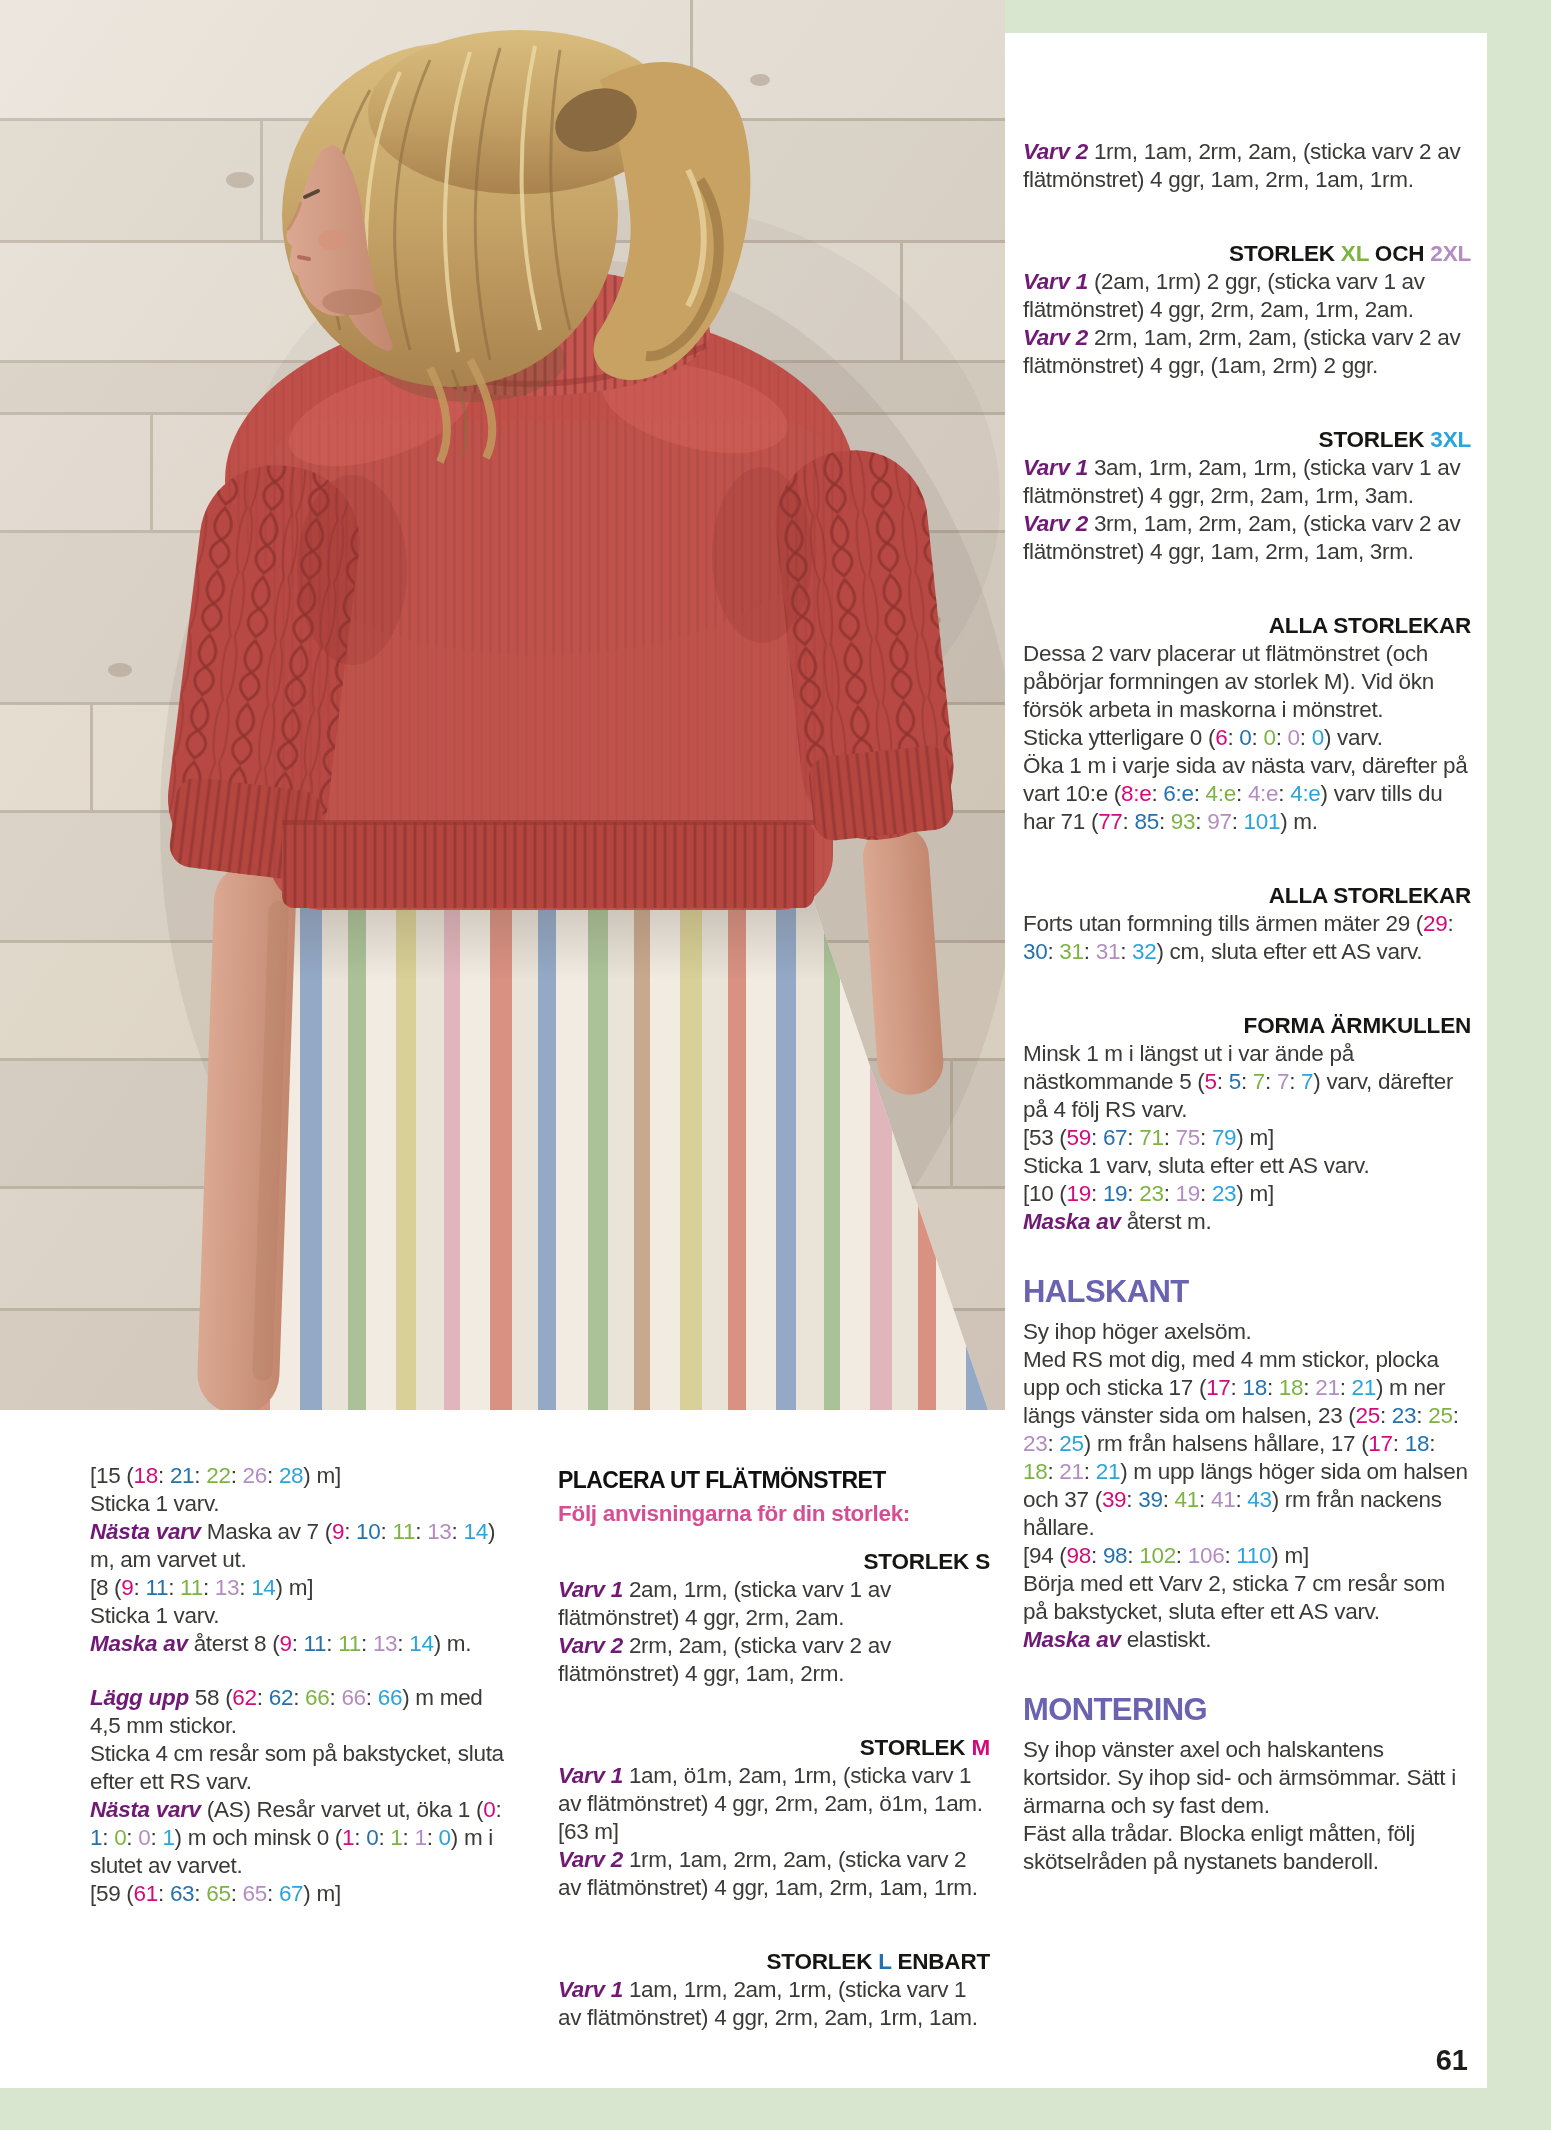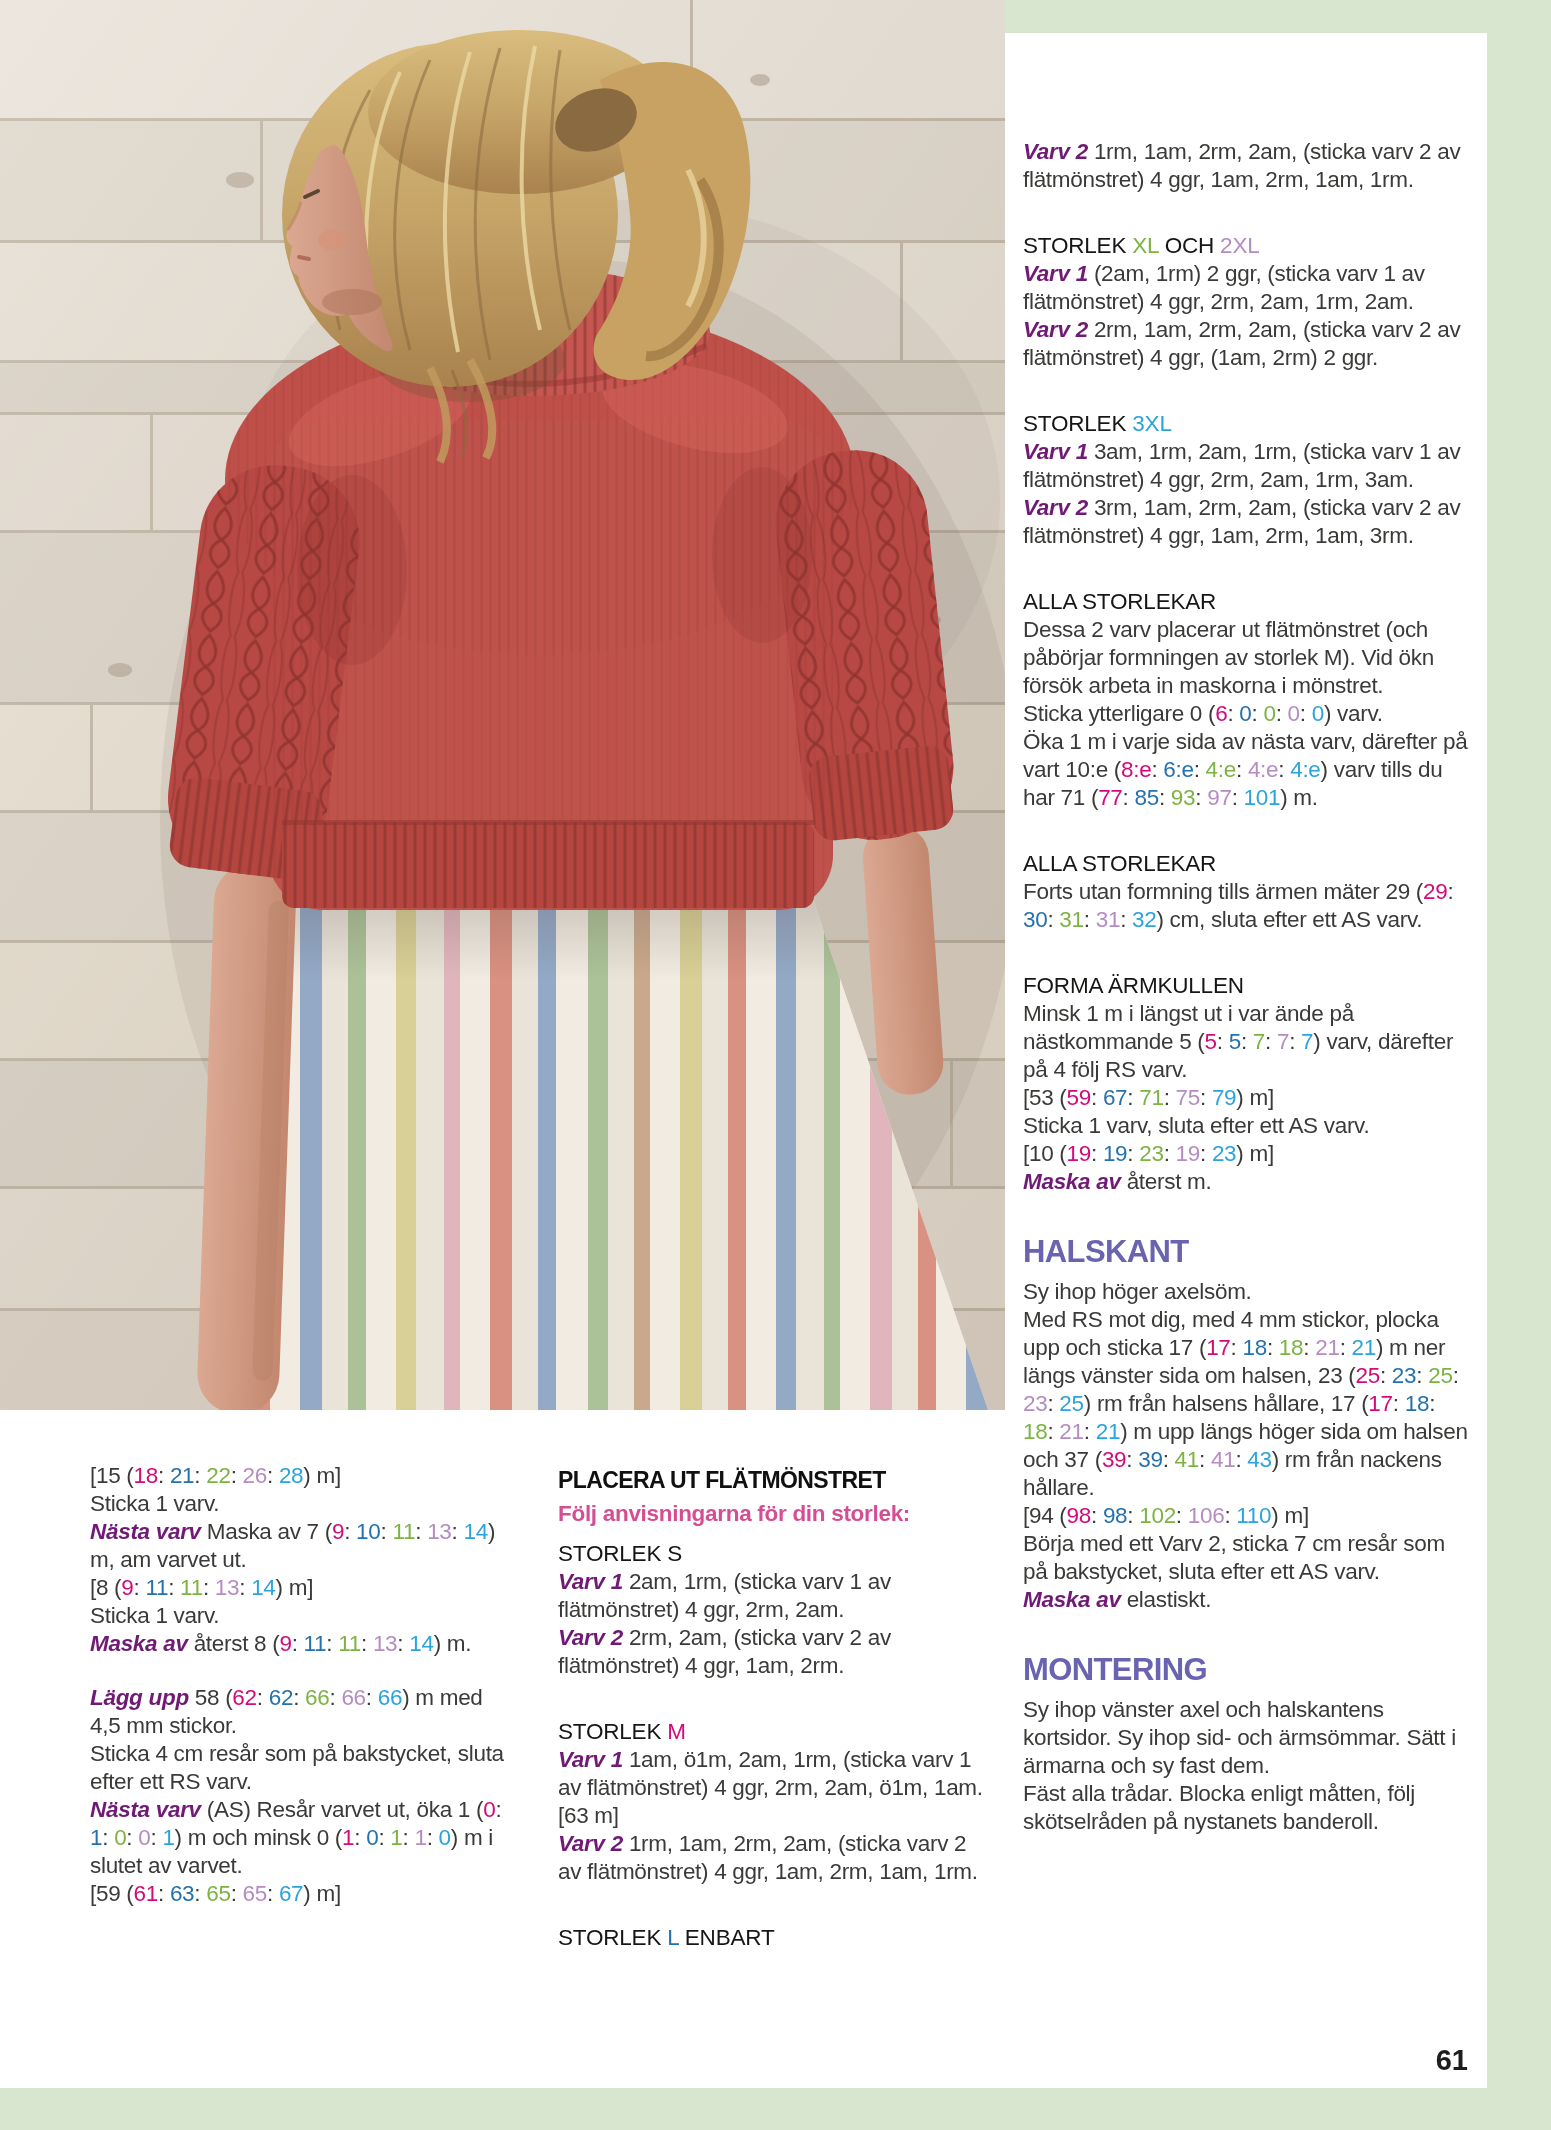--- a/index.html
+++ b/index.html
@@ -31,23 +31,23 @@
   .col .gap{height:26px;}
   .col h2{
     margin:10px 0 6px 0;
     font-size:31px;line-height:40px;font-weight:800;
     letter-spacing:-0.6px;color:var(--c-heading,#6a63b0);
   }
   .col h2.h2b{
     color:#101010;font-size:23px;line-height:36px;margin:0 0 2px 0;
   }
   .col h3{
-    margin:12px 0 0 0;
-    font-size:22.5px;line-height:28px;font-weight:400;
-    letter-spacing:-0.2px;color:#161615;
+    margin:20px 0 0 0;
+    font-size:22.5px;line-height:28px;font-weight:700;
+    letter-spacing:-0.2px;color:#161615;text-align:right;
   }
   .col p.pink{font-weight:700;color:var(--c-pink,#d54e93);}
   .bold{font-weight:700;color:#701a75;font-style:italic;}
   .c-m{color:var(--c-m,#d20a7b);}
   .c-l{color:var(--c-l,#2471ae);}
   .c-xl{color:var(--c-xl,#7cb342);}
   .c-x2{color:var(--c-x2,#b48cc2);}
   .c-x3{color:var(--c-x3,#2ba3dc);}
   .page-number{
     position:absolute;left:1408px;top:2044px;width:60px;
@@ -286,20 +286,21 @@
       <p class="pink"><span>Följ anvisningarna för din storlek:</span></p>
       <h3><span>STORLEK S</span></h3>
       <p><span class="bold">Varv 1 </span><span>2am, 1rm, (sticka varv 1 av flätmönstret) 4 ggr, 2rm, 2am.</span></p>
       <p><span class="bold">Varv 2 </span><span>2rm, 2am, (sticka varv 2 av flätmönstret) 4 ggr, 1am, 2rm.</span></p>
       <div class="gap"></div>
       <h3><span>STORLEK </span><span class="c-m">M</span></h3>
       <p><span class="bold">Varv 1 </span><span>1am, ö1m, 2am, 1rm, (sticka varv 1 av flätmönstret) 4 ggr, 2rm, 2am, ö1m, 1am. [63 m]</span></p>
       <p><span class="bold">Varv 2 </span><span>1rm, 1am, 2rm, 2am, (sticka varv 2 av flätmönstret) 4 ggr, 1am, 2rm, 1am, 1rm.</span></p>
       <div class="gap"></div>
       <h3><span>STORLEK </span><span class="c-l">L</span><span> ENBART</span></h3>
+      <p><span class="bold">Varv 1 </span><span>1am, 1rm, 2am, 1rm, (sticka varv 1 av flätmönstret) 4 ggr, 2rm, 2am, 1rm, 1am.</span></p>
     </div>
   <div class="col col-right">
       <p><span class="bold">Varv 2 </span><span>1rm, 1am, 2rm, 2am, (sticka varv 2 av flätmönstret) 4 ggr, 1am, 2rm, 1am, 1rm.</span></p>
       <div class="gap"></div>
       <h3><span>STORLEK </span><span class="c-xl">XL</span><span> OCH </span><span class="c-x2">2XL</span></h3>
       <p><span class="bold">Varv 1 </span><span>(2am, 1rm) 2 ggr, (sticka varv 1 av flätmönstret) 4 ggr, 2rm, 2am, 1rm, 2am.</span></p>
       <p><span class="bold">Varv 2 </span><span>2rm, 1am, 2rm, 2am, (sticka varv 2 av flätmönstret) 4 ggr, (1am, 2rm) 2 ggr.</span></p>
       <div class="gap"></div>
       <h3><span>STORLEK </span><span class="c-x3">3XL</span></h3>
       <p><span class="bold">Varv 1 </span><span>3am, 1rm, 2am, 1rm, (sticka varv 1 av flätmönstret) 4 ggr, 2rm, 2am, 1rm, 3am.</span></p>

